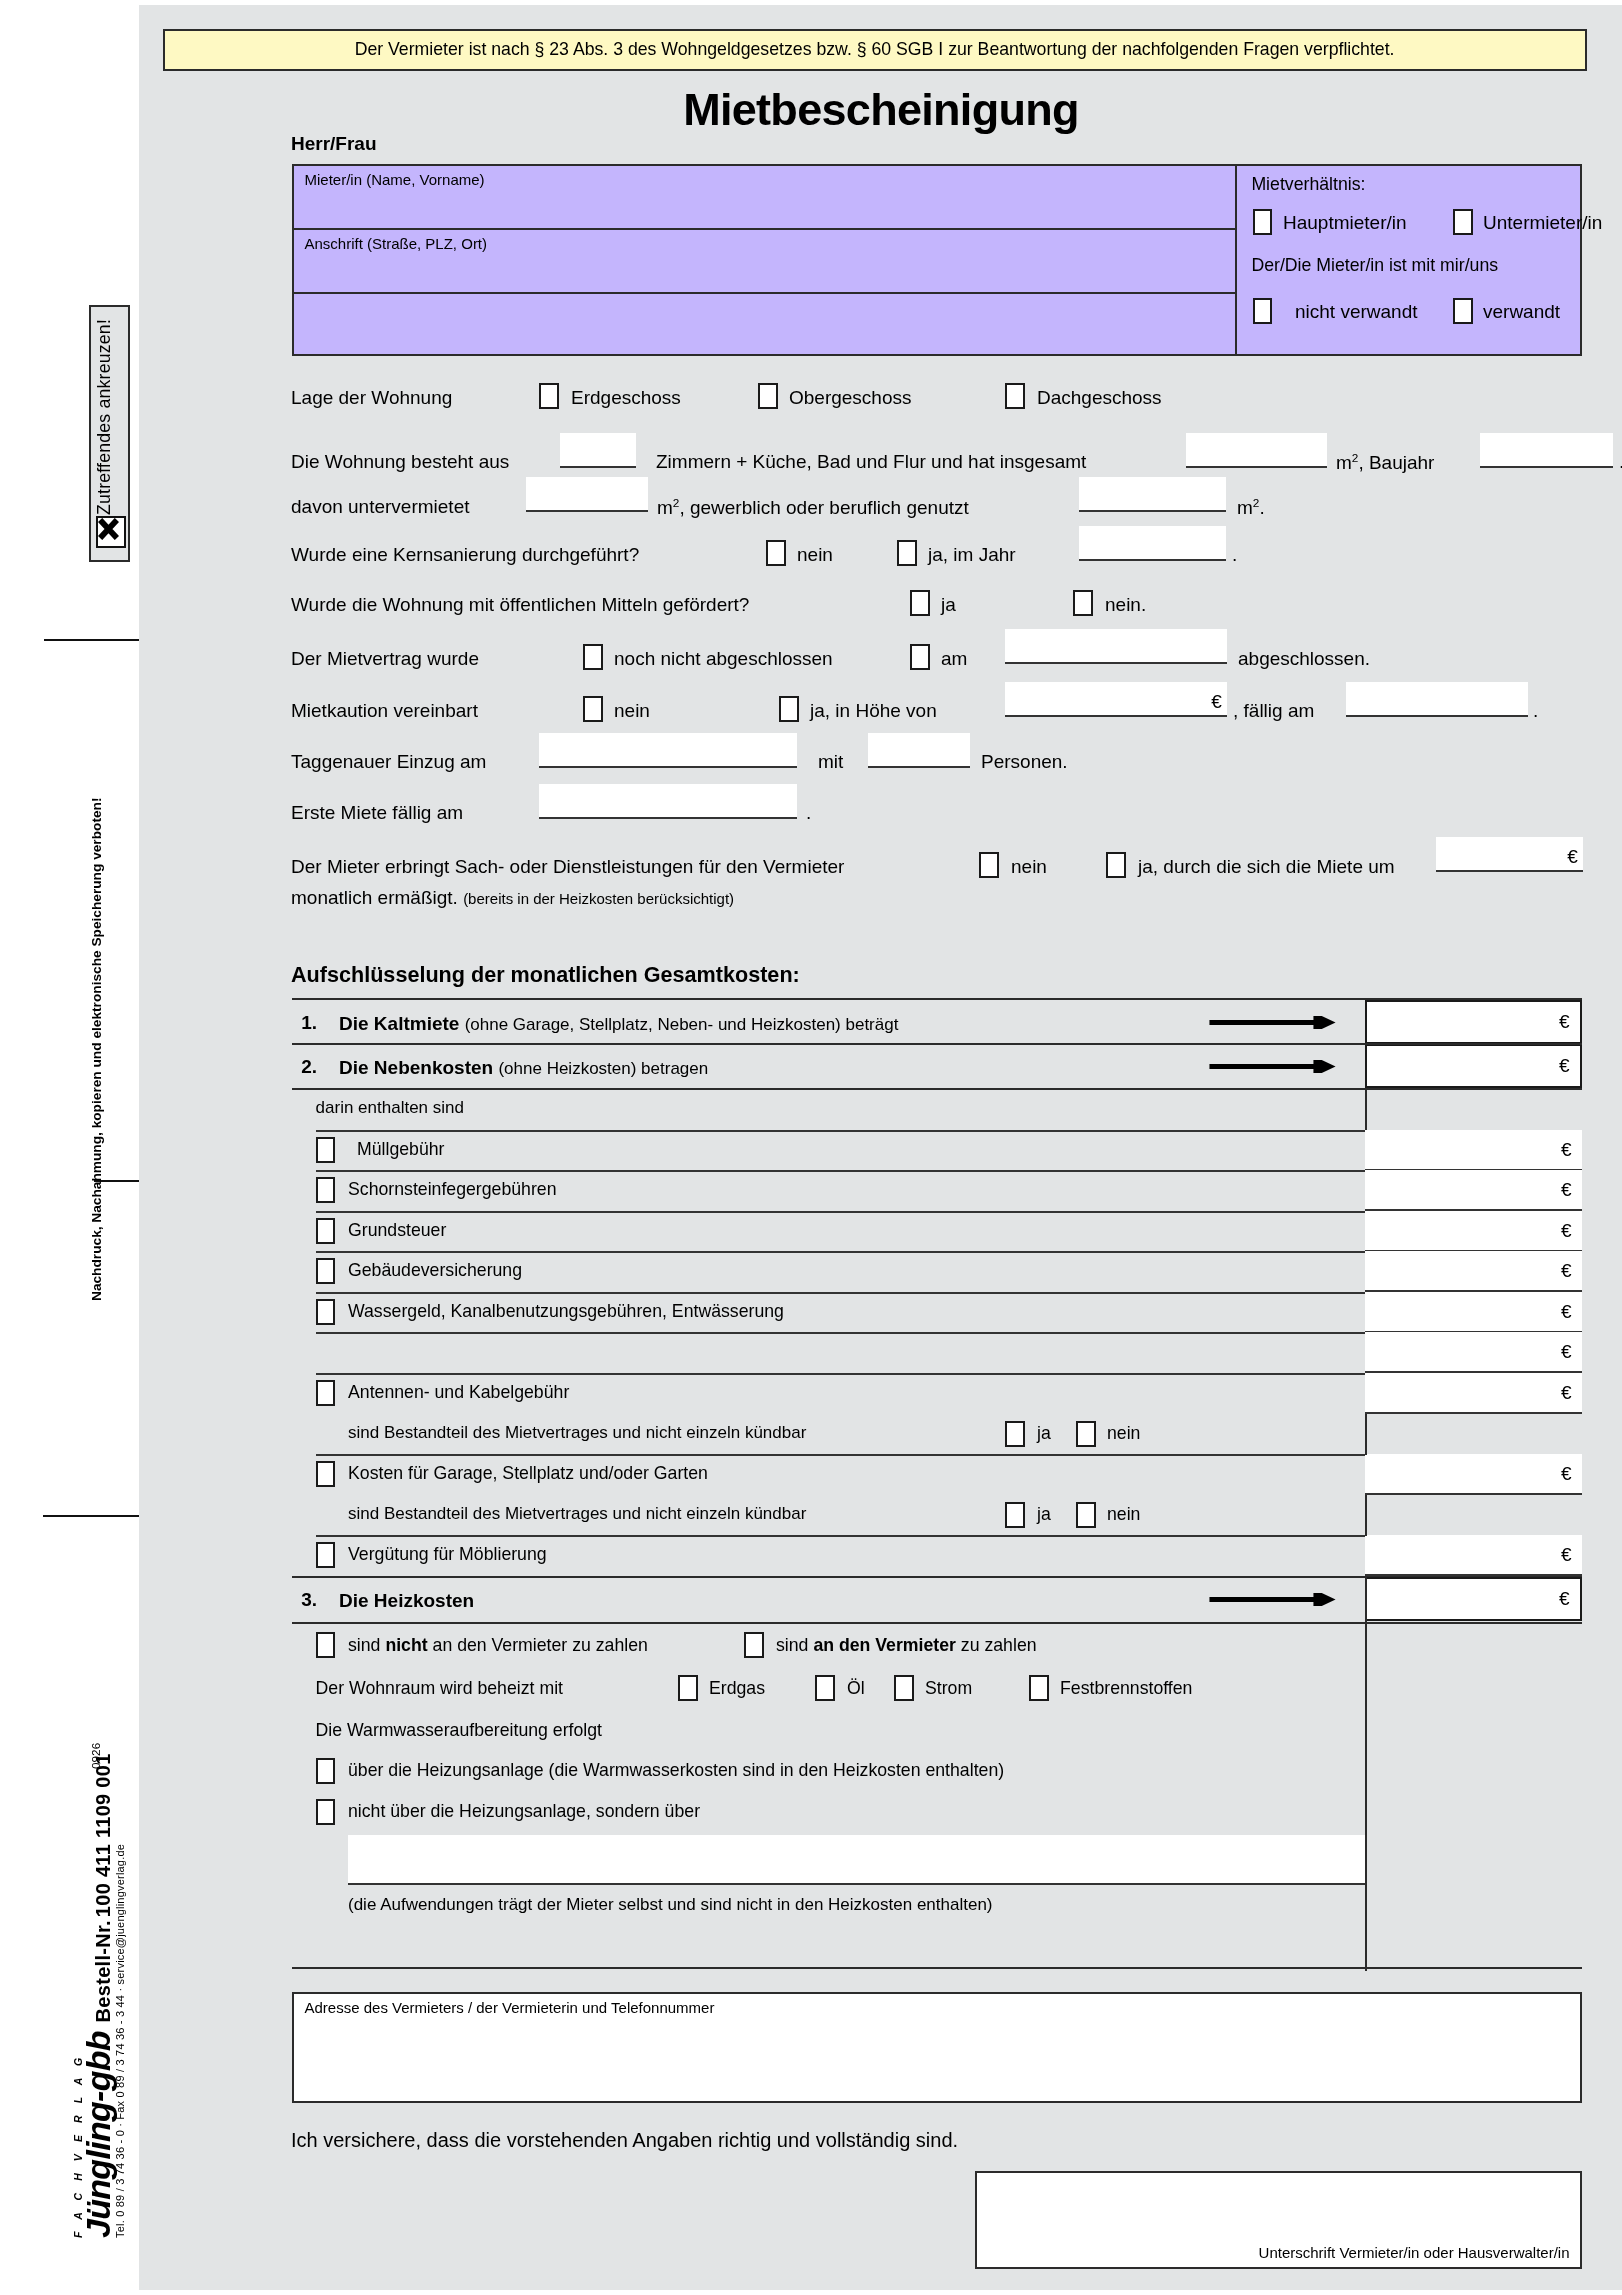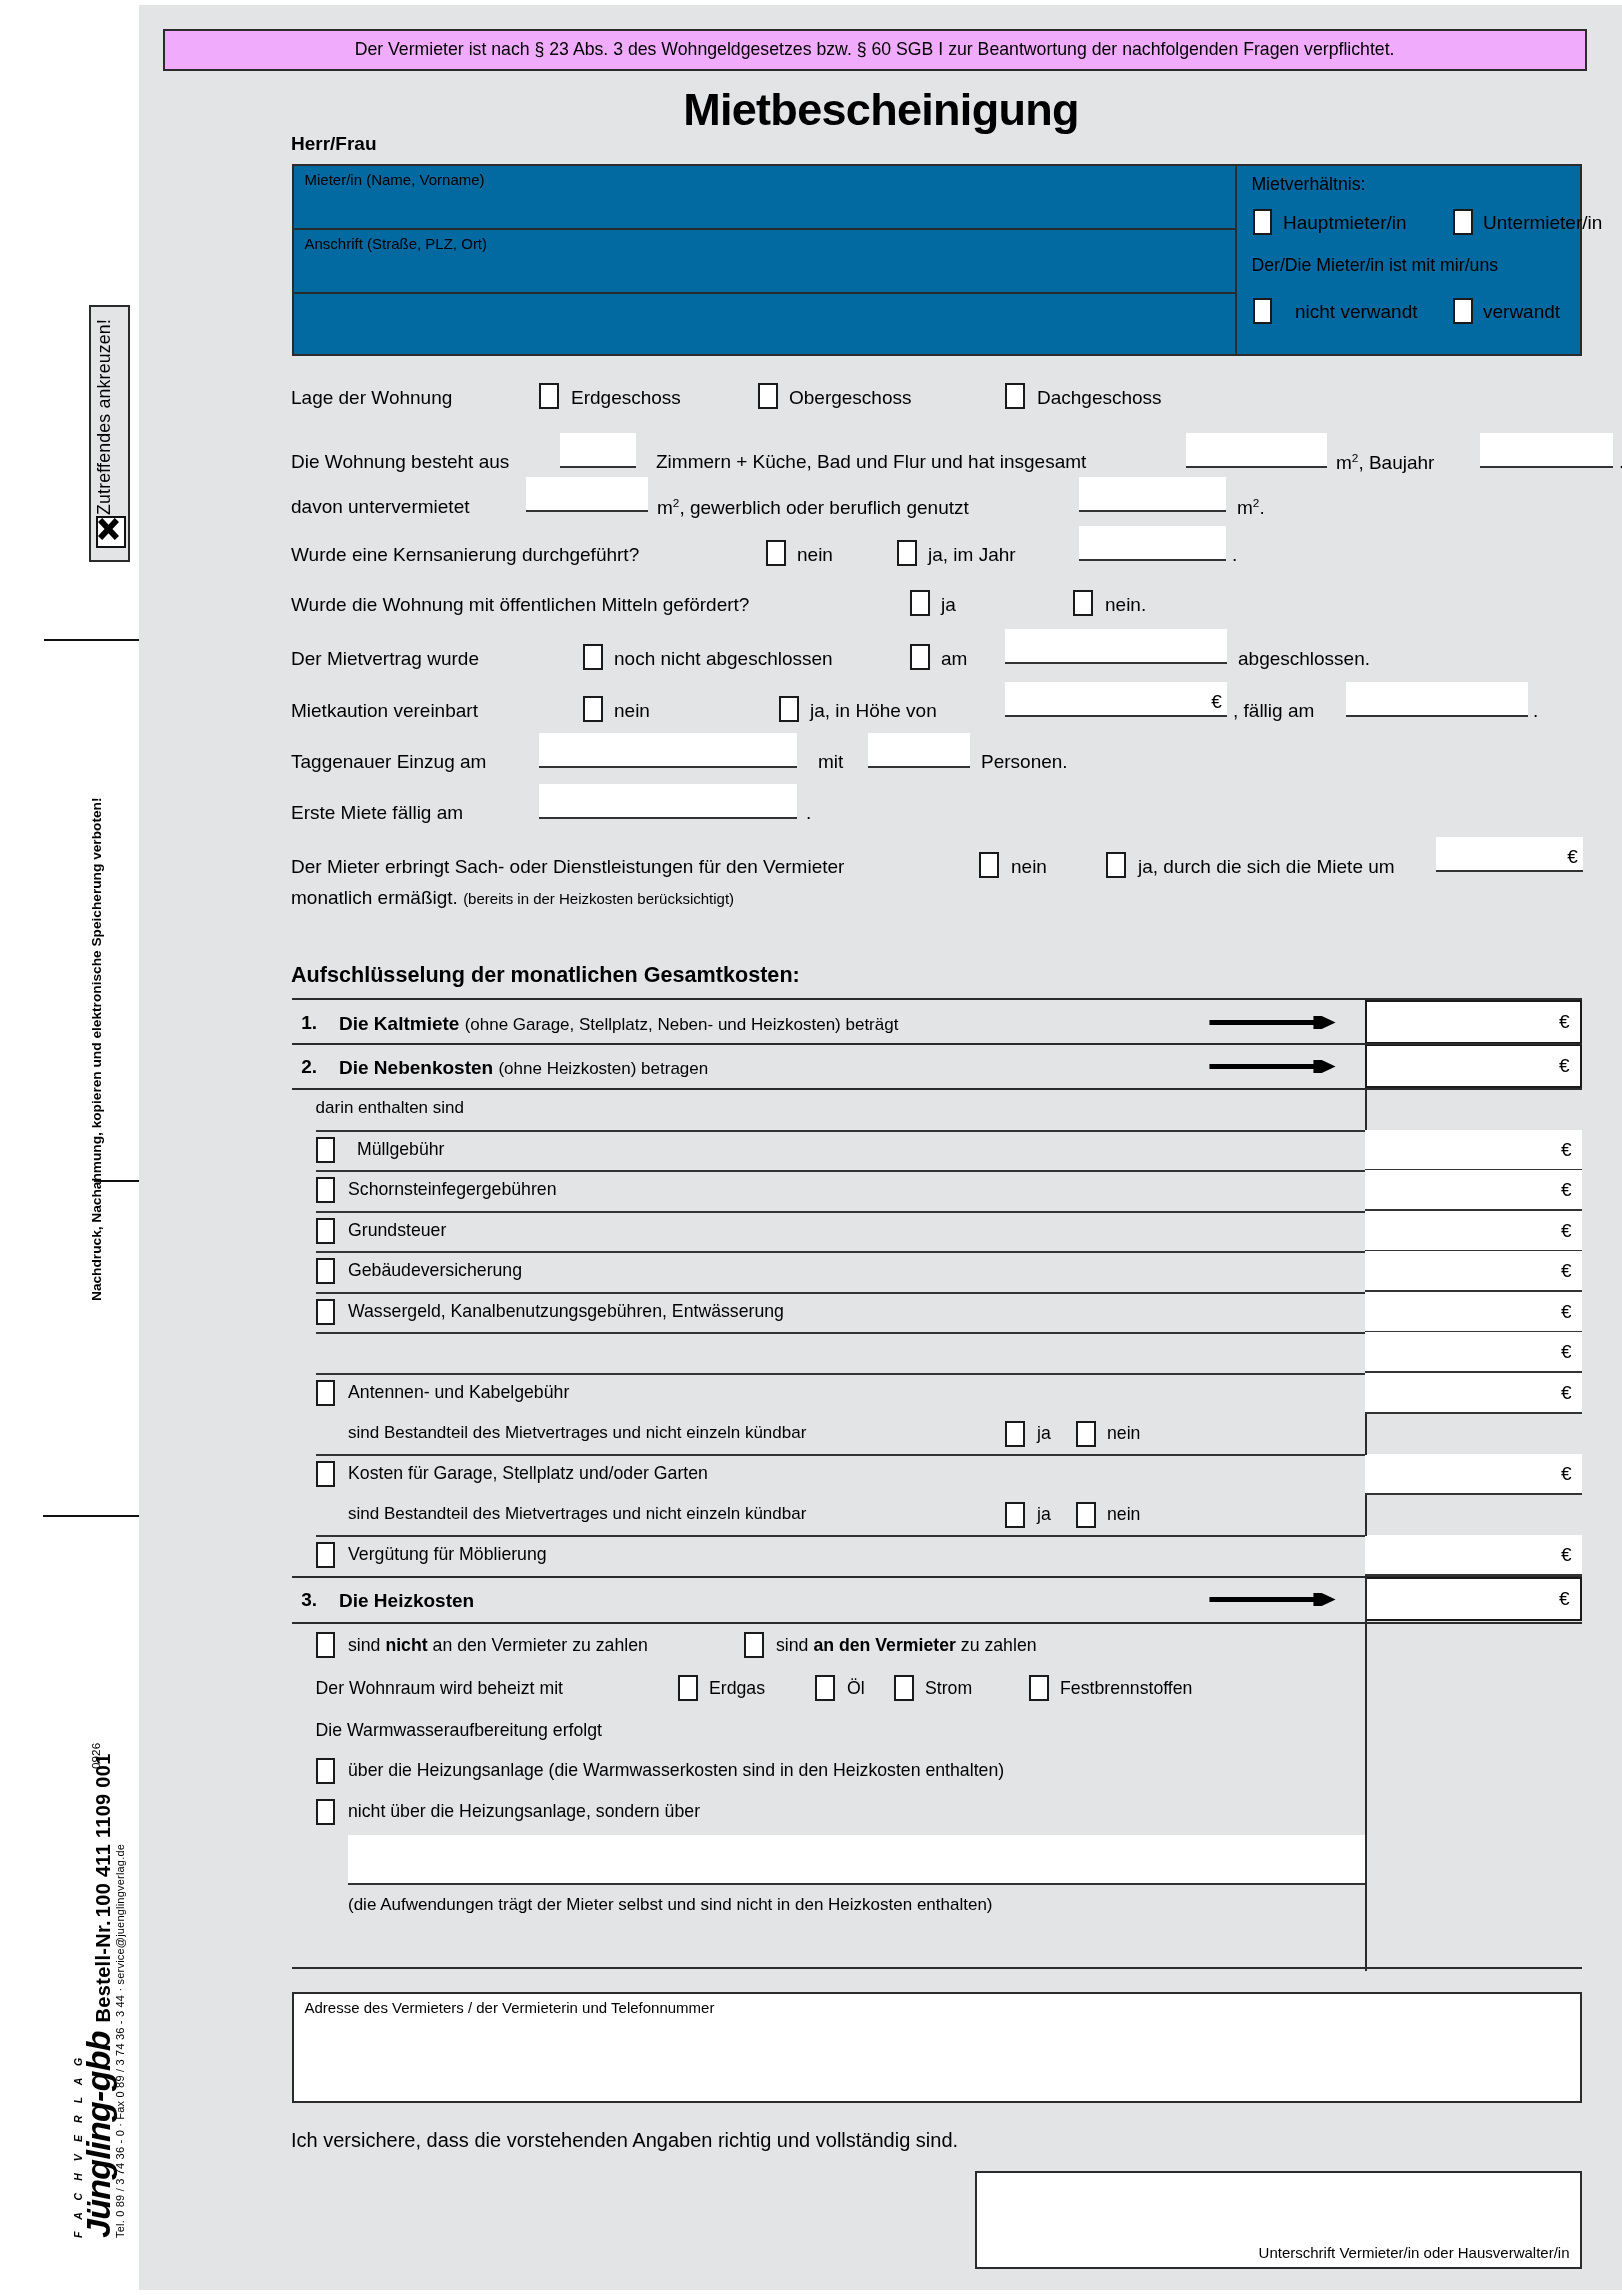--- a/index.html
+++ b/index.html
@@ -117,21 +117,21 @@
   }
 
   
   .legal-bar {
     position: absolute;
     left: 23.6px;
     top: 23.6px;
     width: 1420px;
     height: 38px;
     border: 2.6px solid #2b2b2b;
-    background: #f0abfc;
+    background: #fef9c3;
     display: flex;
     align-items: center;
     justify-content: center;
     font-size: 17.7px;
   }
 
   #doc-title {
     position: absolute;
     left: 0;
     top: 79px;
@@ -151,21 +151,21 @@
   }
 
   
   #tenant-panel {
     position: absolute;
     left: 153px;
     top: 159px;
     width: 1290px;
     height: 192px;
     border: 2.6px solid #2b2b2b;
-    background: #0369a1;
+    background: #c4b5fd;
     box-sizing: border-box;
   }
   #tenant-left { position:absolute; left:0; top:0; width:941px; height:100%; }
   #tenant-right{ position:absolute; left:941px; top:0; right:0; height:100%; border-left:2.6px solid #2b2b2b; box-sizing:border-box;}
   .tenant-row { position:absolute; left:0; width:100%; box-sizing:border-box; }
   .tenant-row.r1 { top:0; height:64px; border-bottom:2.6px solid #2b2b2b; }
   .tenant-row.r2 { top:64px; height:64px; border-bottom:2.6px solid #2b2b2b; }
   .tenant-row.r3 { top:128px; height:59px; }
   .tenant-cap { position:absolute; left:10.5px; top:5.2px; font-size:15px; }
 

